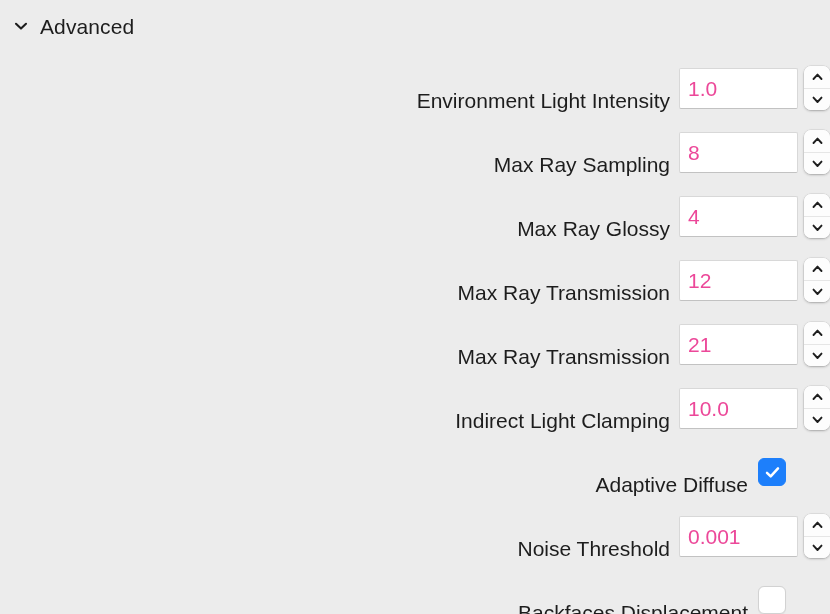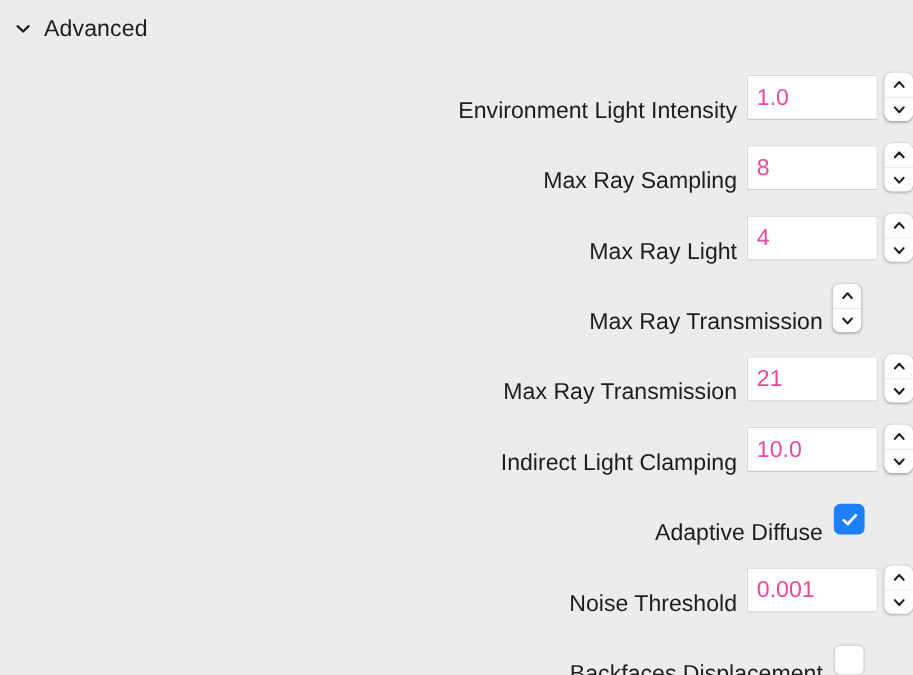--- a/index.html
+++ b/index.html
@@ -204,40 +204,41 @@
             </div>
             <div class="stepper-btn down">
               <svg viewBox="0 0 13 9" fill="none">
                 <path d="M2.5 2.6 L6.5 7 L10.5 2.6" stroke="currentColor" stroke-width="1.9" stroke-linecap="round" stroke-linejoin="round"></path>
               </svg>
             </div>
           </div>
         </div>
       </div>
       <div class="row">
-        <div class="row-label">Max Ray Light</div>
+        <div class="row-label">Max Ray Glossy</div>
         <div class="field-wrap">
           <div class="num-input">4</div>
           <div class="stepper">
             <div class="stepper-btn up">
               <svg viewBox="0 0 13 9" fill="none">
                 <path d="M2.5 7 L6.5 2.6 L10.5 7" stroke="currentColor" stroke-width="1.9" stroke-linecap="round" stroke-linejoin="round"></path>
               </svg>
             </div>
             <div class="stepper-btn down">
               <svg viewBox="0 0 13 9" fill="none">
                 <path d="M2.5 2.6 L6.5 7 L10.5 2.6" stroke="currentColor" stroke-width="1.9" stroke-linecap="round" stroke-linejoin="round"></path>
               </svg>
             </div>
           </div>
         </div>
       </div>
       <div class="row">
         <div class="row-label">Max Ray Transmission</div>
         <div class="field-wrap">
+          <div class="num-input">12</div>
           <div class="stepper">
             <div class="stepper-btn up">
               <svg viewBox="0 0 13 9" fill="none">
                 <path d="M2.5 7 L6.5 2.6 L10.5 7" stroke="currentColor" stroke-width="1.9" stroke-linecap="round" stroke-linejoin="round"></path>
               </svg>
             </div>
             <div class="stepper-btn down">
               <svg viewBox="0 0 13 9" fill="none">
                 <path d="M2.5 2.6 L6.5 7 L10.5 2.6" stroke="currentColor" stroke-width="1.9" stroke-linecap="round" stroke-linejoin="round"></path>
               </svg>

